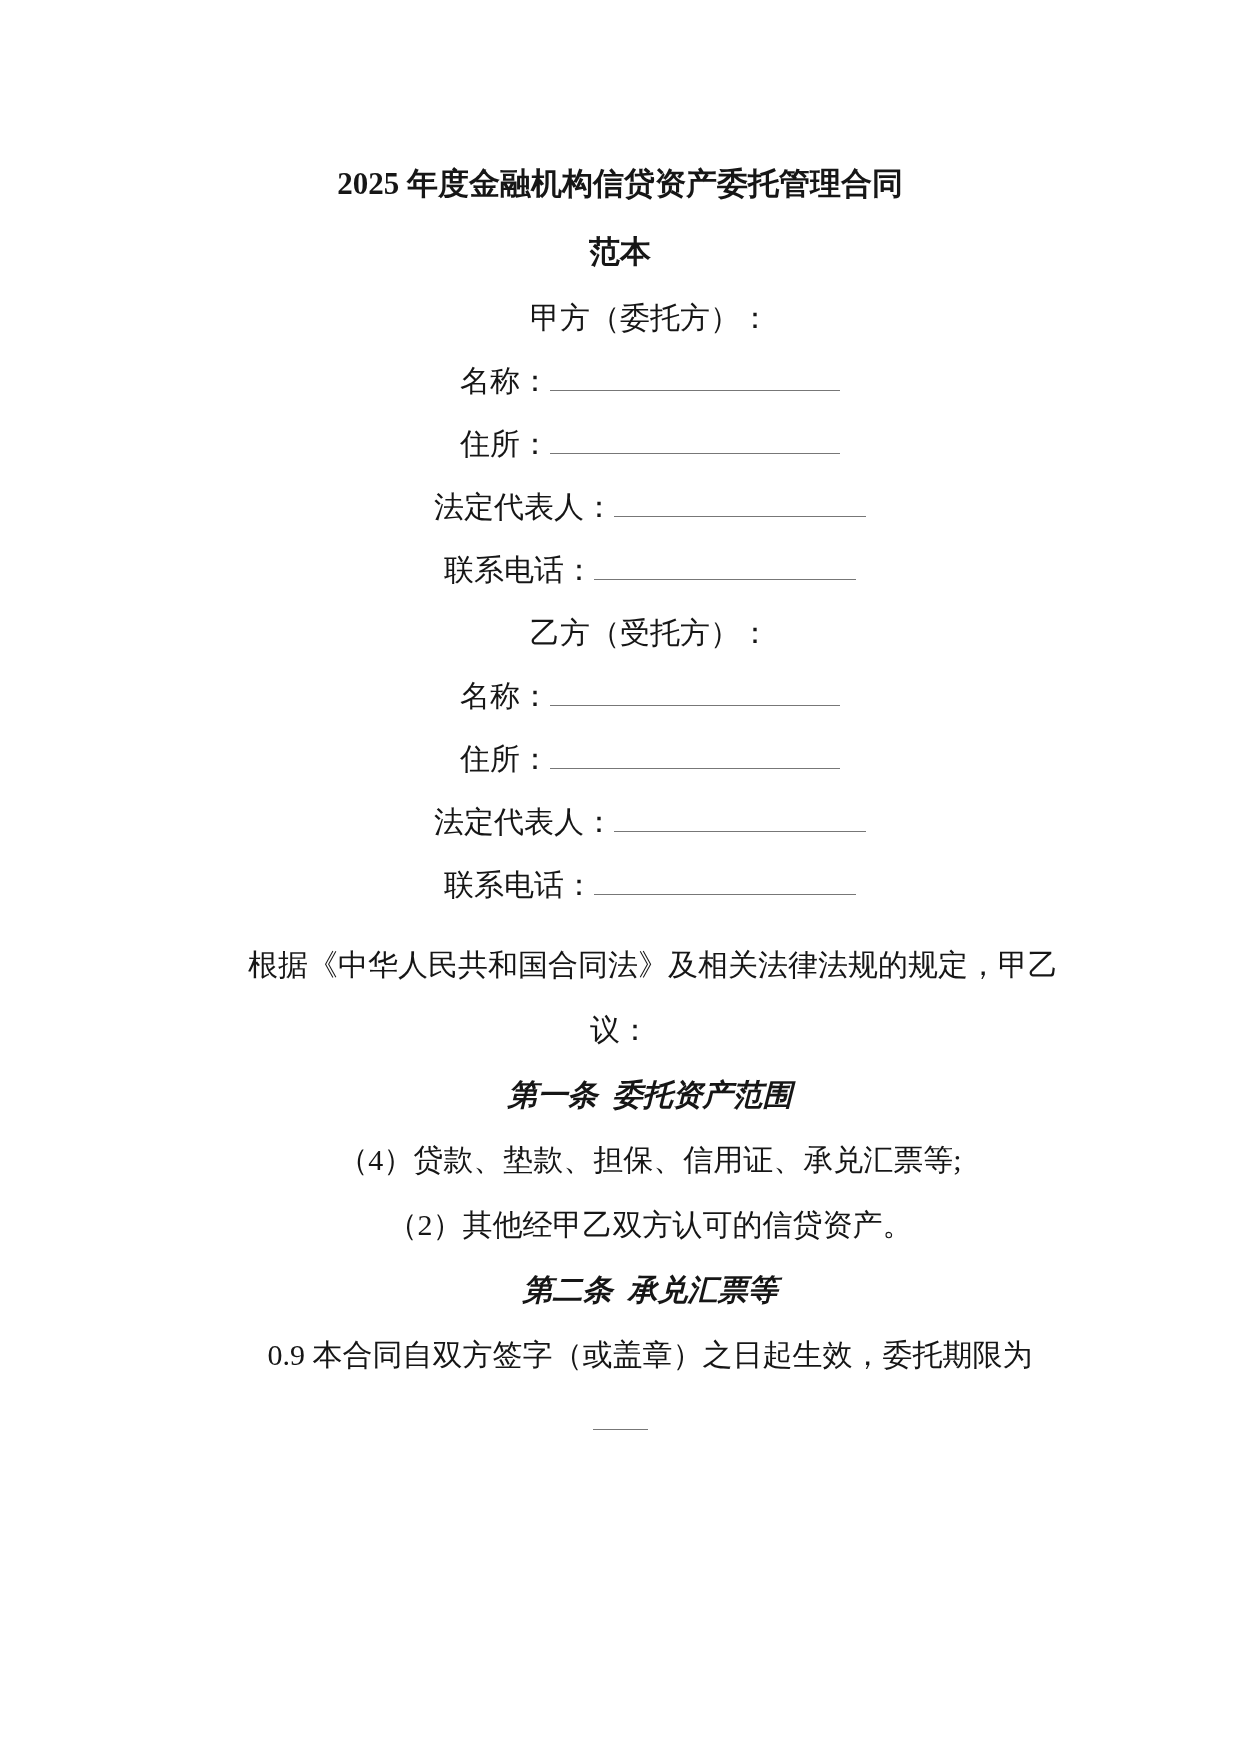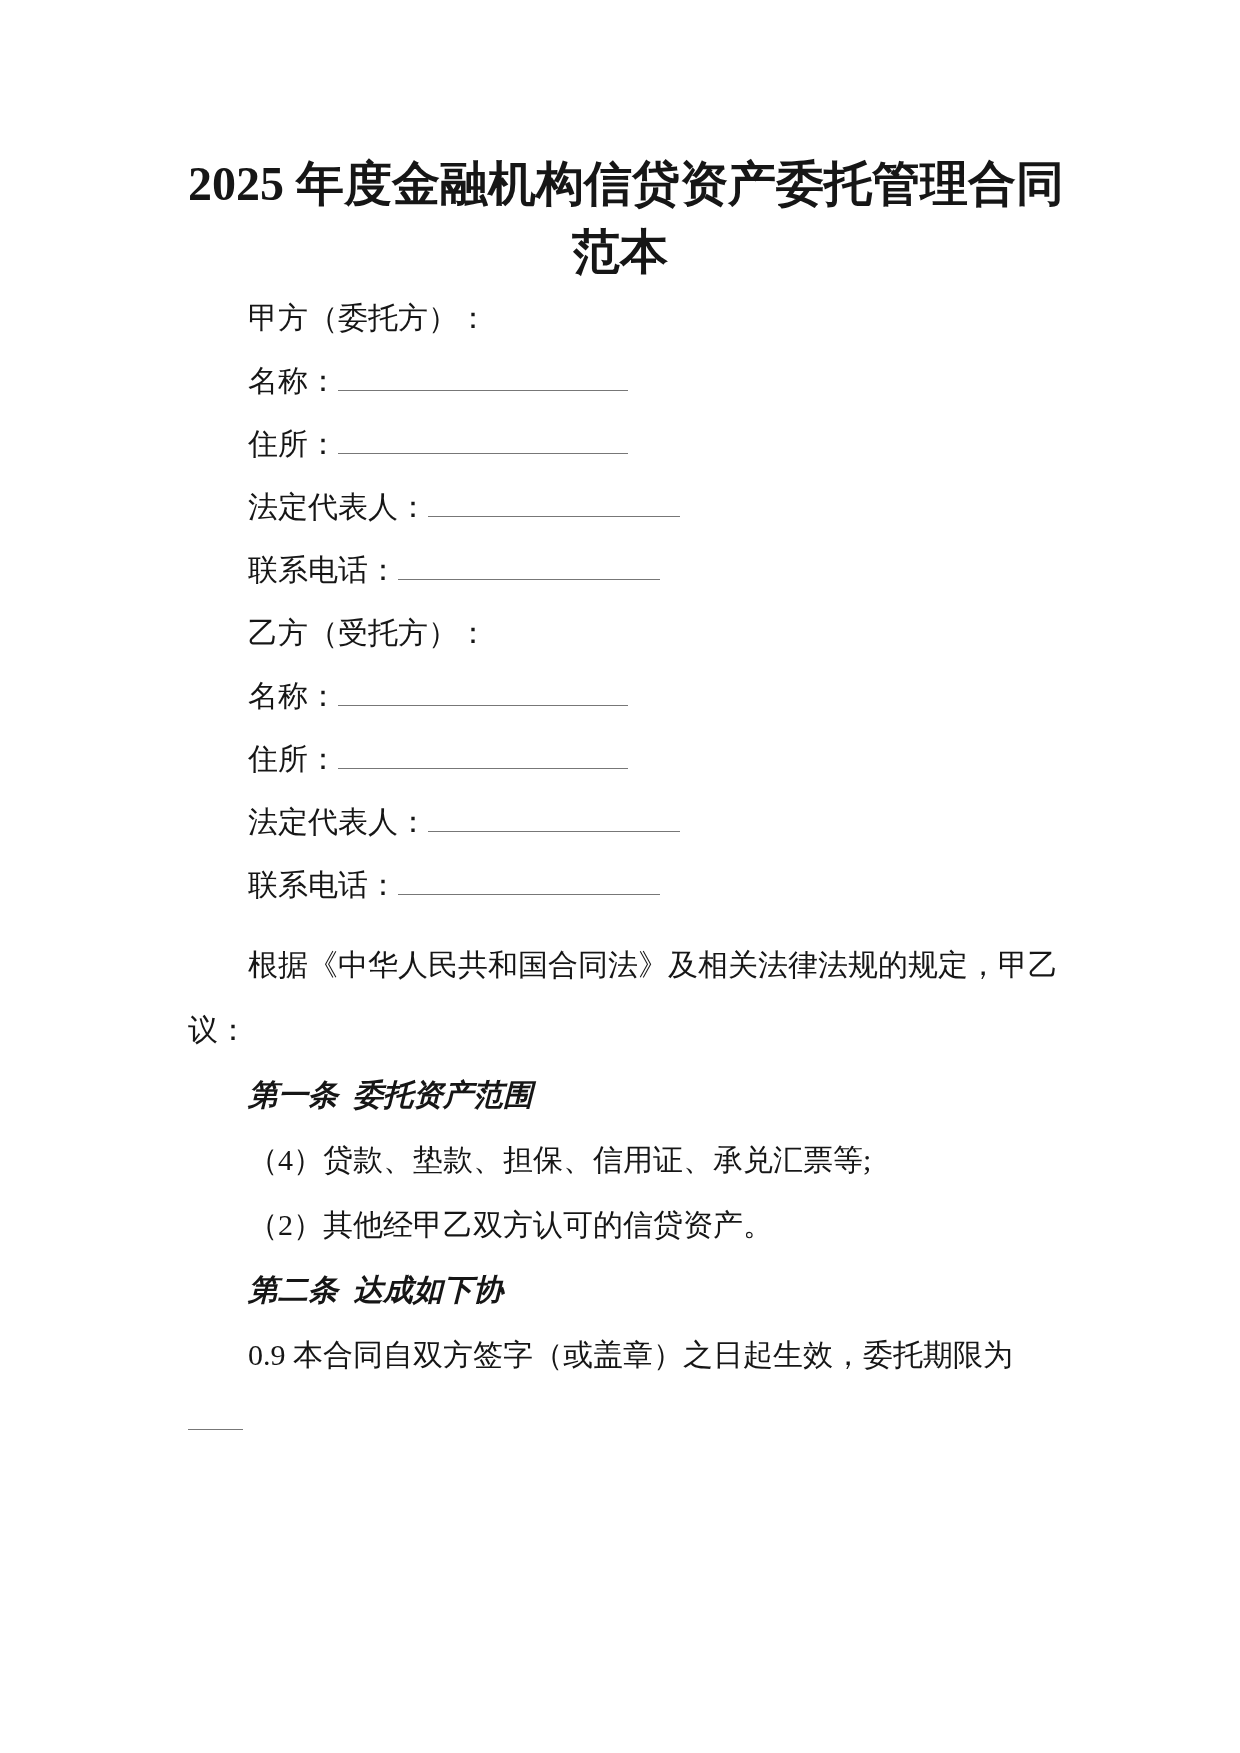--- a/index.html
+++ b/index.html
@@ -16,38 +16,39 @@
     color: #161616;
   }
   .doc {
     position: absolute;
     left: 188px;
     top: 0;
     width: 864px;
   }
   .title {
     margin-top: 150px;
-    font-size: 48px;
+    font-size: 31px;
     font-weight: bold;
     line-height: 68px;
     text-align: center;
     white-space: pre;
   }
   .fields .line {
     line-height: 63px;
   }
   .sec {
     margin-top: 16px;
   }
   .sec .line {
     line-height: 65px;
   }
   .line {
     font-size: 30px;
     white-space: pre;
+    text-align: center;
   }
   .indent {
     padding-left: 60px;
   }
   .bold {
     font-weight: bold;
     font-style: italic;
   }
   .blank {
     display: inline-block;
@@ -78,18 +79,18 @@
       <div class="line indent"><span>法定代表人：</span><span class="blank b-rep"></span></div>
       <div class="line indent"><span>联系电话：</span><span class="blank b-phone"></span></div>
     </div>
 
   <div class="sec">
       <div class="line indent">根据《中华人民共和国合同法》及相关法律法规的规定，甲乙</div>
       <div class="line">议：</div>
       <div class="line indent bold">第一条  委托资产范围</div>
       <div class="line indent">（4）贷款、垫款、担保、信用证、承兑汇票等;</div>
       <div class="line indent">（2）其他经甲乙双方认可的信贷资产。</div>
-      <div class="line indent bold">第二条  达成如下协</div>
+      <div class="line indent bold">第二条  承兑汇票等</div>
       <div class="line indent">0.9 本合同自双方签字（或盖章）之日起生效，委托期限为</div>
       <div class="line"><span class="blank b-year"></span></div>
     </div>
 
 </div>
 
 </body></html>

